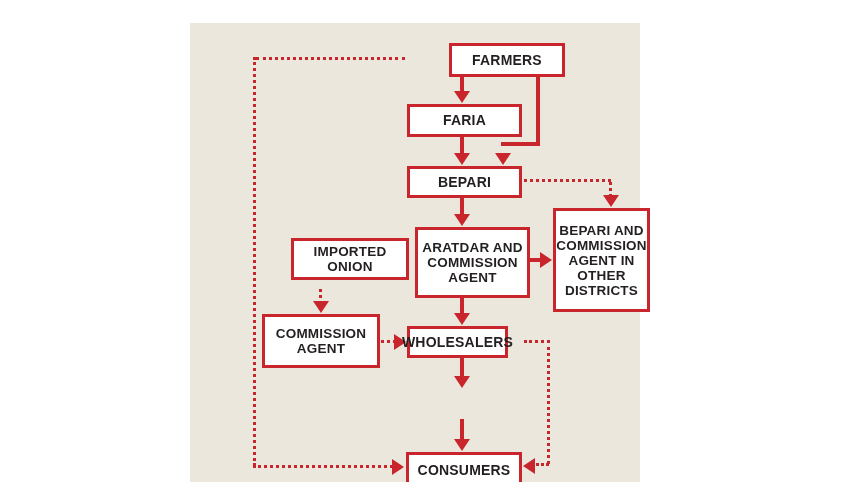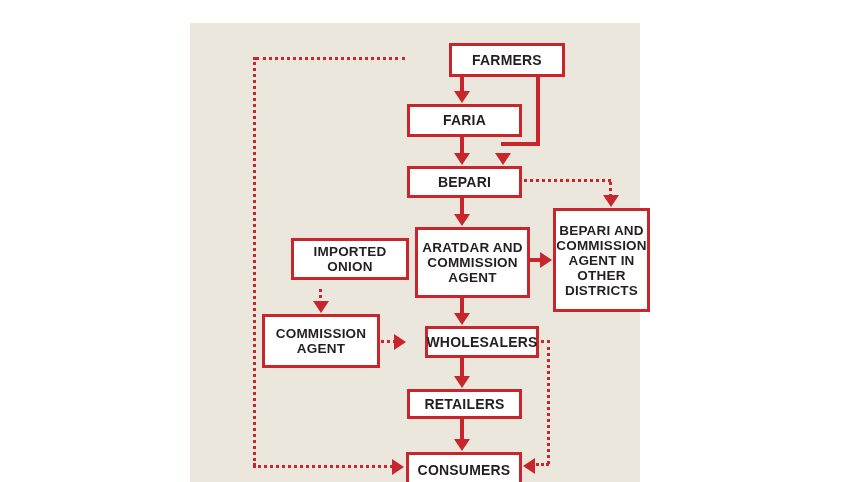--- a/index.html
+++ b/index.html
@@ -121,19 +121,18 @@
 AGENT IN
 OTHER
 DISTRICTS</div>
 
   <div class="node" style="left:262px;top:238px;width:118px;height:42px;margin-left:29px;">IMPORTED
 ONION</div>
 
   <div class="node" style="left:262px;top:314px;width:118px;height:54px;">COMMISSION
 AGENT</div>
 
-  <div class="node" style="left:425px;top:326px;width:114px;height:32px;font-size:14px;">WHOLESALERS</div>
+  <div class="node" style="left:407px;top:326px;width:101px;height:32px;font-size:14px;">WHOLESALERS</div>
 
-  <div class="node" style="left:407px;top:389px;width:115px;height:30px;font-size:14px;">RETAILERS</div>
 
   <div class="node" style="left:406px;top:452px;width:116px;height:36px;font-size:14px;">CONSUMERS</div>
 
 </div>
 
 </body></html>

